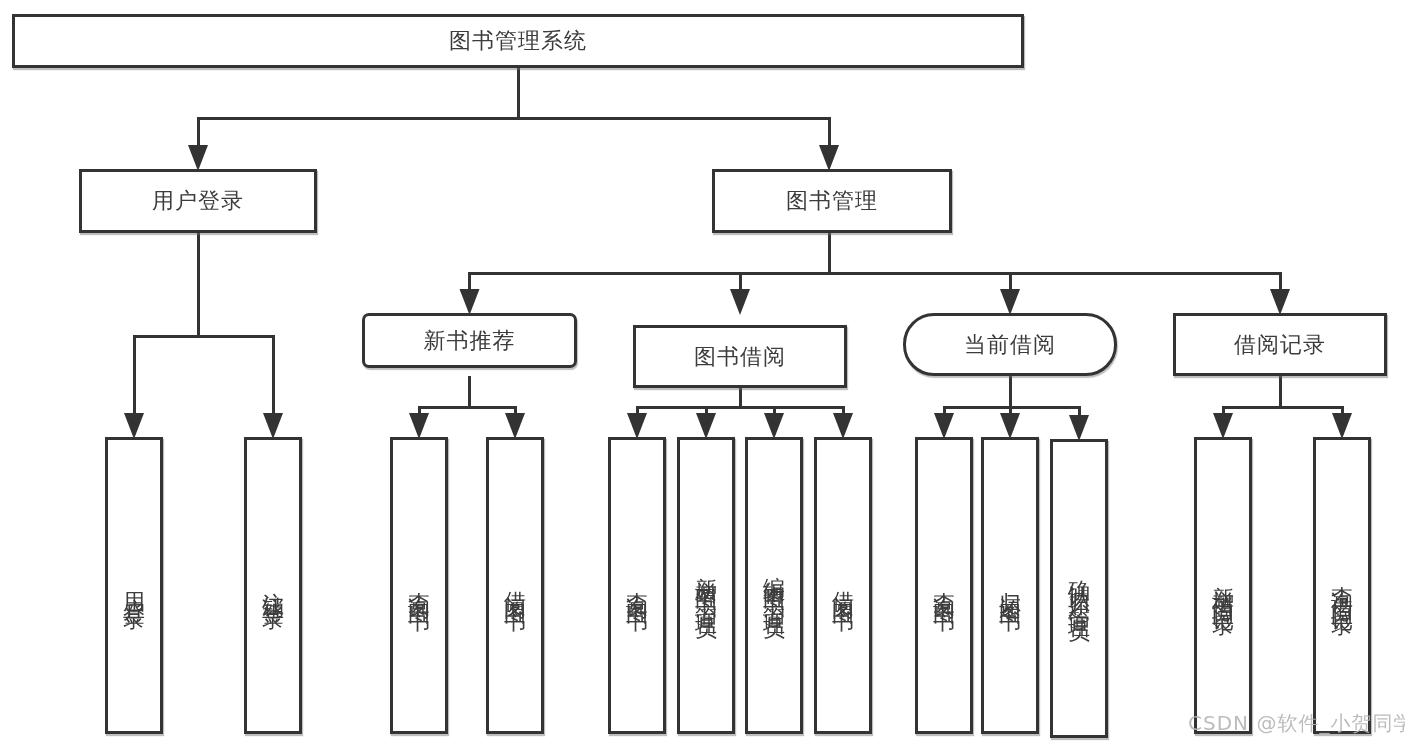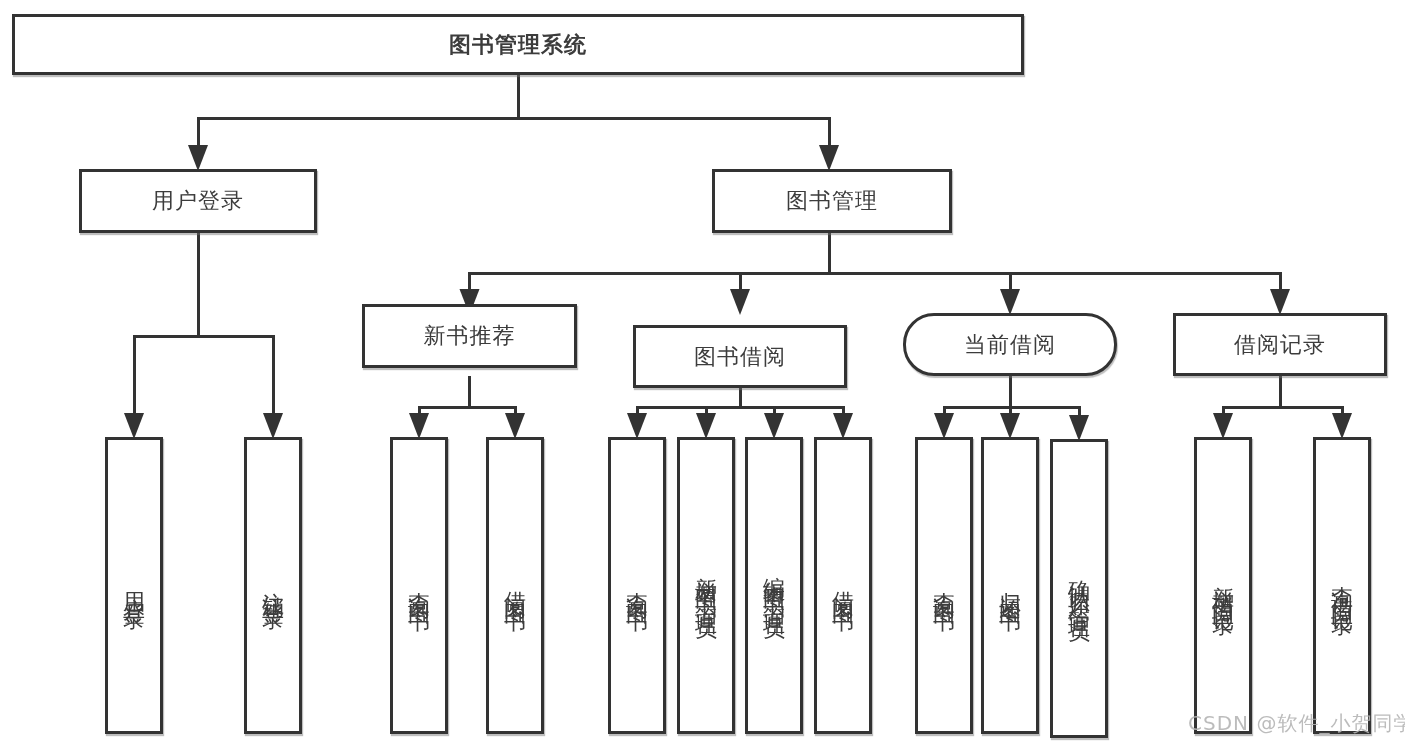--- a/index.html
+++ b/index.html
@@ -96,24 +96,24 @@
       <line x1="1079" y1="407" x2="1079" y2="423"></line>
       <polygon points="1069,415 1089,415 1079,441"></polygon>
       <line x1="1280" y1="376" x2="1280" y2="407"></line>
       <line x1="1221.5" y1="407" x2="1343.5" y2="407"></line>
       <line x1="1223" y1="407" x2="1223" y2="421"></line>
       <polygon points="1213,413 1233,413 1223,439"></polygon>
       <line x1="1342" y1="407" x2="1342" y2="421"></line>
       <polygon points="1332,413 1352,413 1342,439"></polygon>
     </svg>
   <div id="nodes">
-      <div class="node h" style="left: 12px; top: 14px; width: 1012px; height: 61px; font-weight: bold;">图书管理系统</div>
+      <div class="node h" style="left: 12px; top: 14px; width: 1012px; height: 54px;">图书管理系统</div>
       <div class="node h" style="left: 79px; top: 169px; width: 238px; height: 64px;">用户登录</div>
       <div class="node h" style="left: 712px; top: 169px; width: 240px; height: 64px;">图书管理</div>
-      <div class="node h" style="left: 362px; top: 304px; width: 215px; height: 64px;">新书推荐</div>
+      <div class="node h" style="left: 362px; top: 313px; width: 215px; height: 55px; border-radius: 7px;">新书推荐</div>
       <div class="node h" style="left: 633px; top: 313px; width: 214px; height: 63px; margin-top: 12px;">图书借阅</div>
       <div class="node h" style="left: 903px; top: 313px; width: 214px; height: 63px; border-radius: 31px;">当前借阅</div>
       <div class="node h" style="left: 1173px; top: 313px; width: 214px; height: 63px;">借阅记录</div>
       <div class="node v" style="left: 105px; top: 437px; width: 58px; height: 297px;">用户登录</div>
       <div class="node v" style="left: 244px; top: 437px; width: 58px; height: 297px;">注销登录</div>
       <div class="node v" style="left: 390px; top: 437px; width: 58px; height: 297px;">查询图书</div>
       <div class="node v" style="left: 486px; top: 437px; width: 58px; height: 297px;">借阅图书</div>
       <div class="node v" style="left: 608px; top: 437px; width: 58px; height: 297px;">查询图书</div>
       <div class="node v" style="left: 677px; top: 437px; width: 58px; height: 297px;">新增图书（管理员）</div>
       <div class="node v" style="left: 745px; top: 437px; width: 58px; height: 297px;">编辑图书（管理员）</div>

